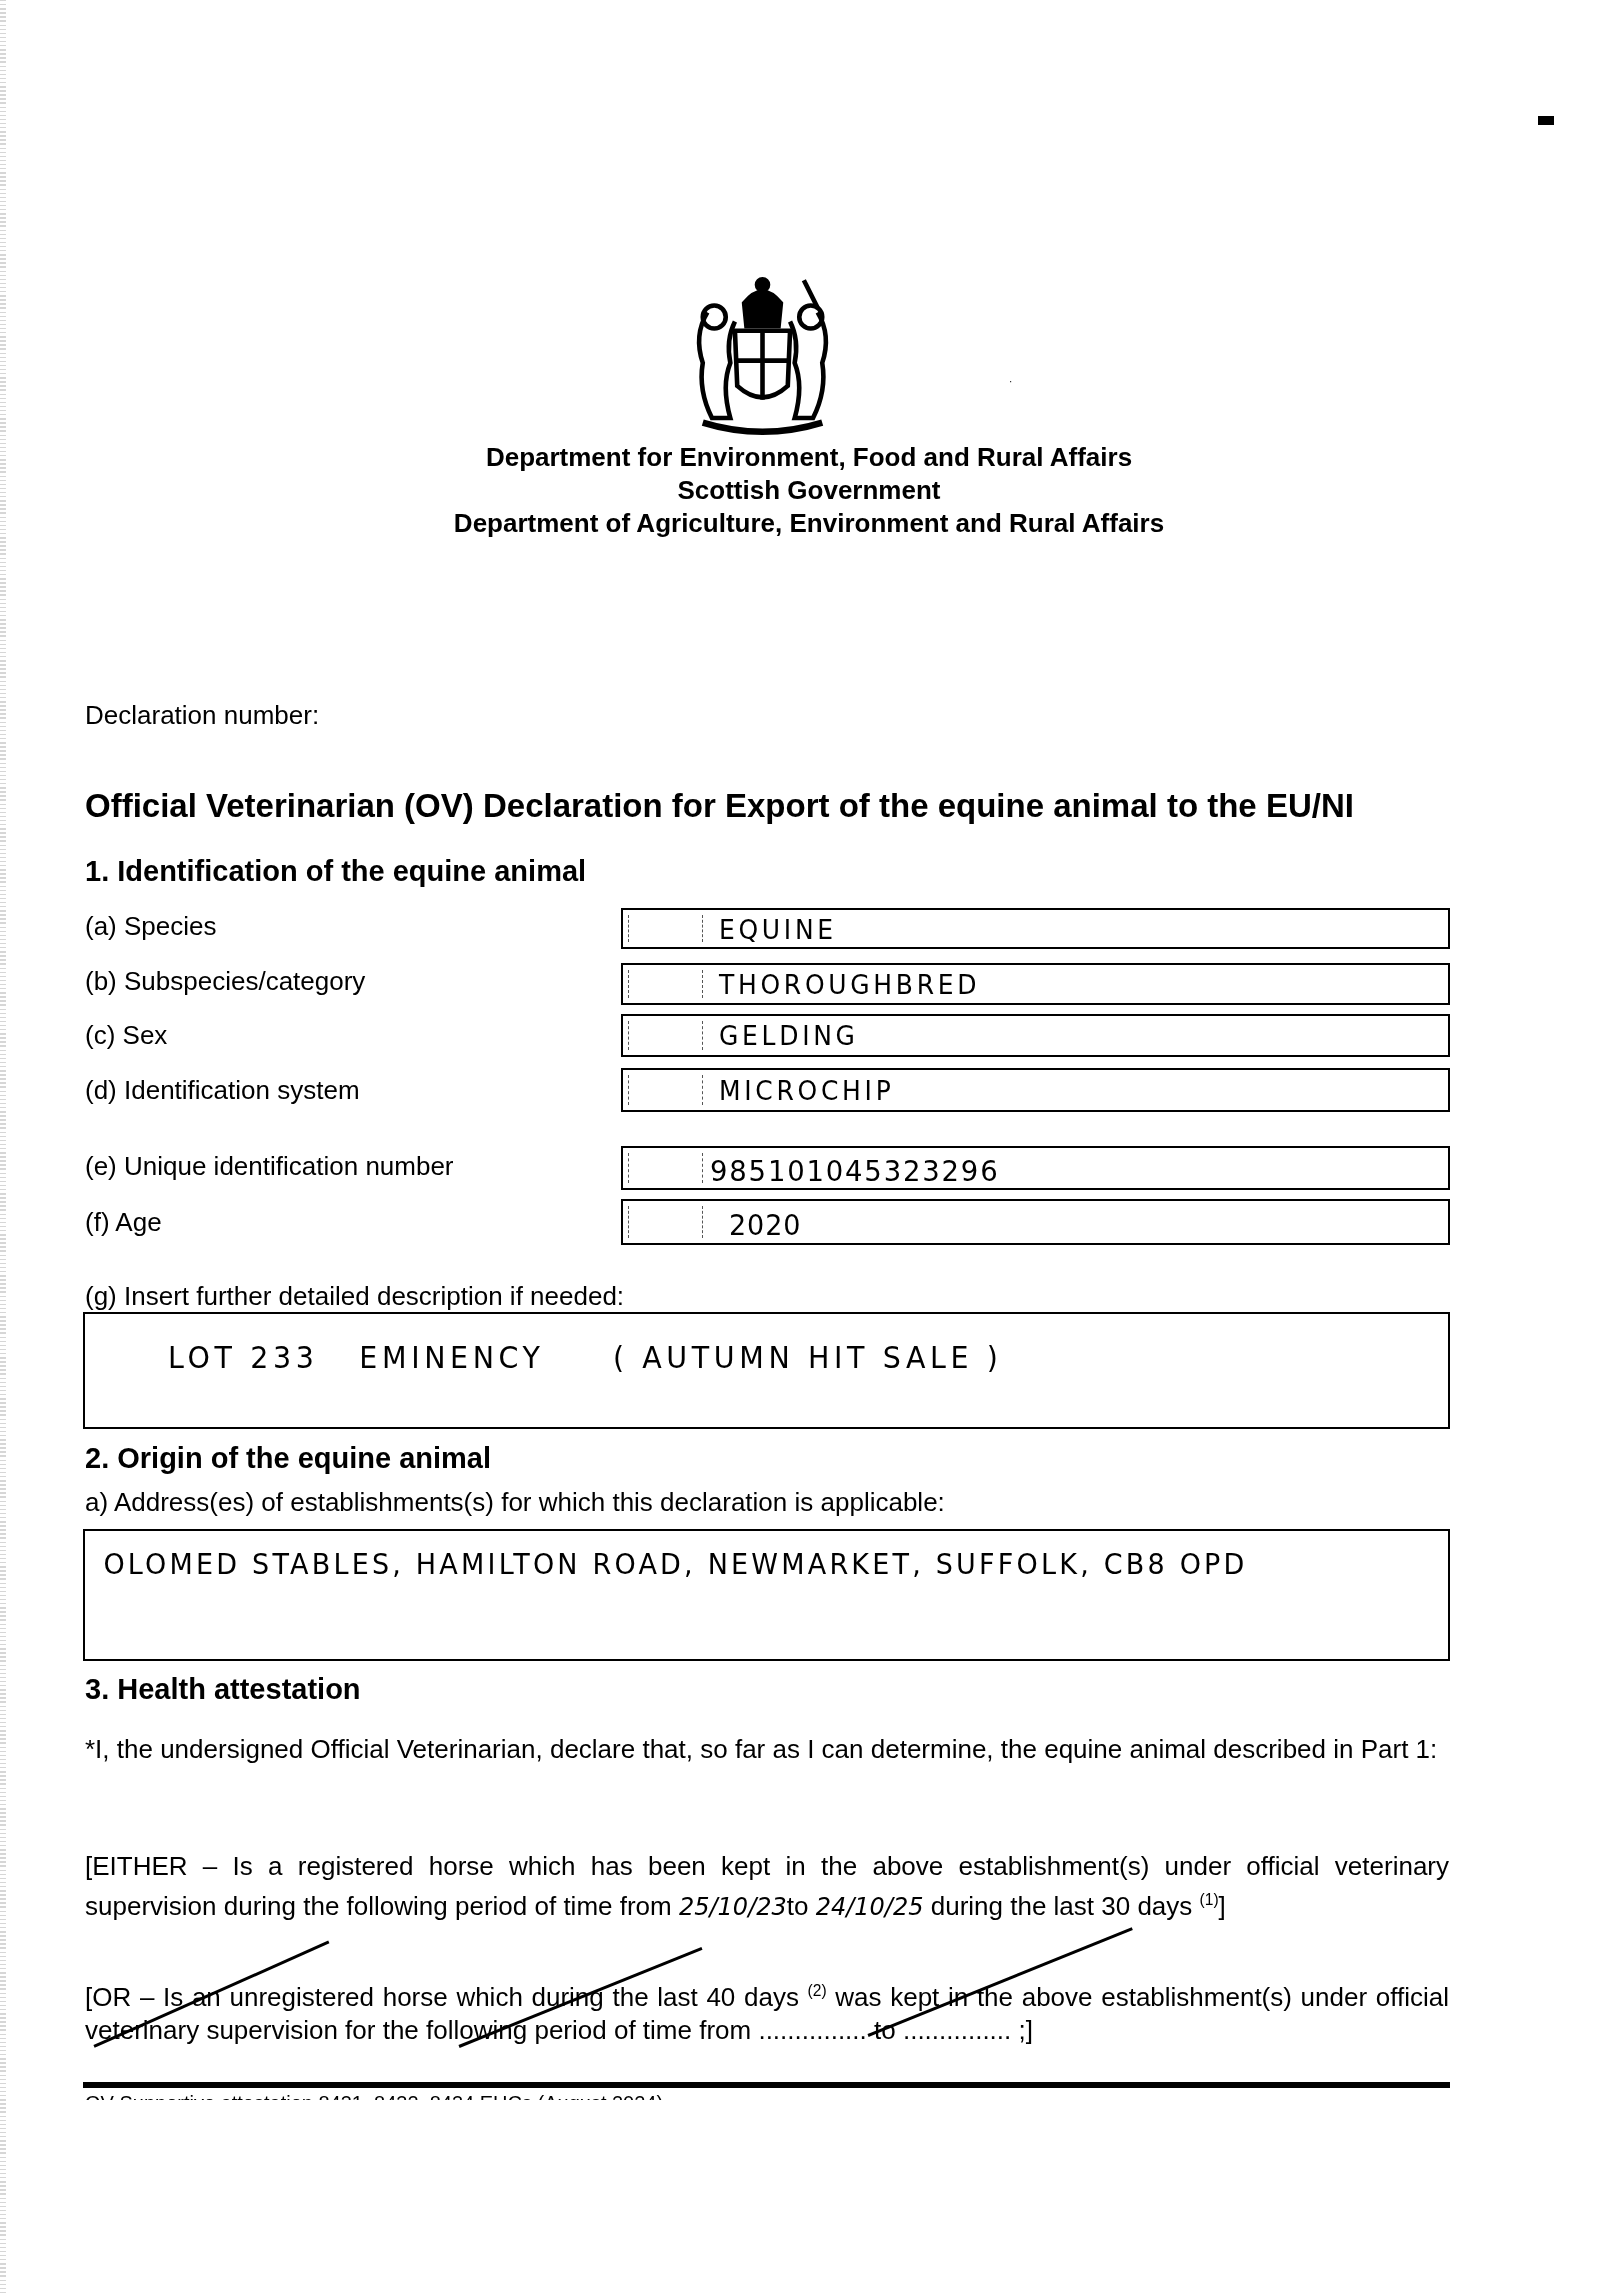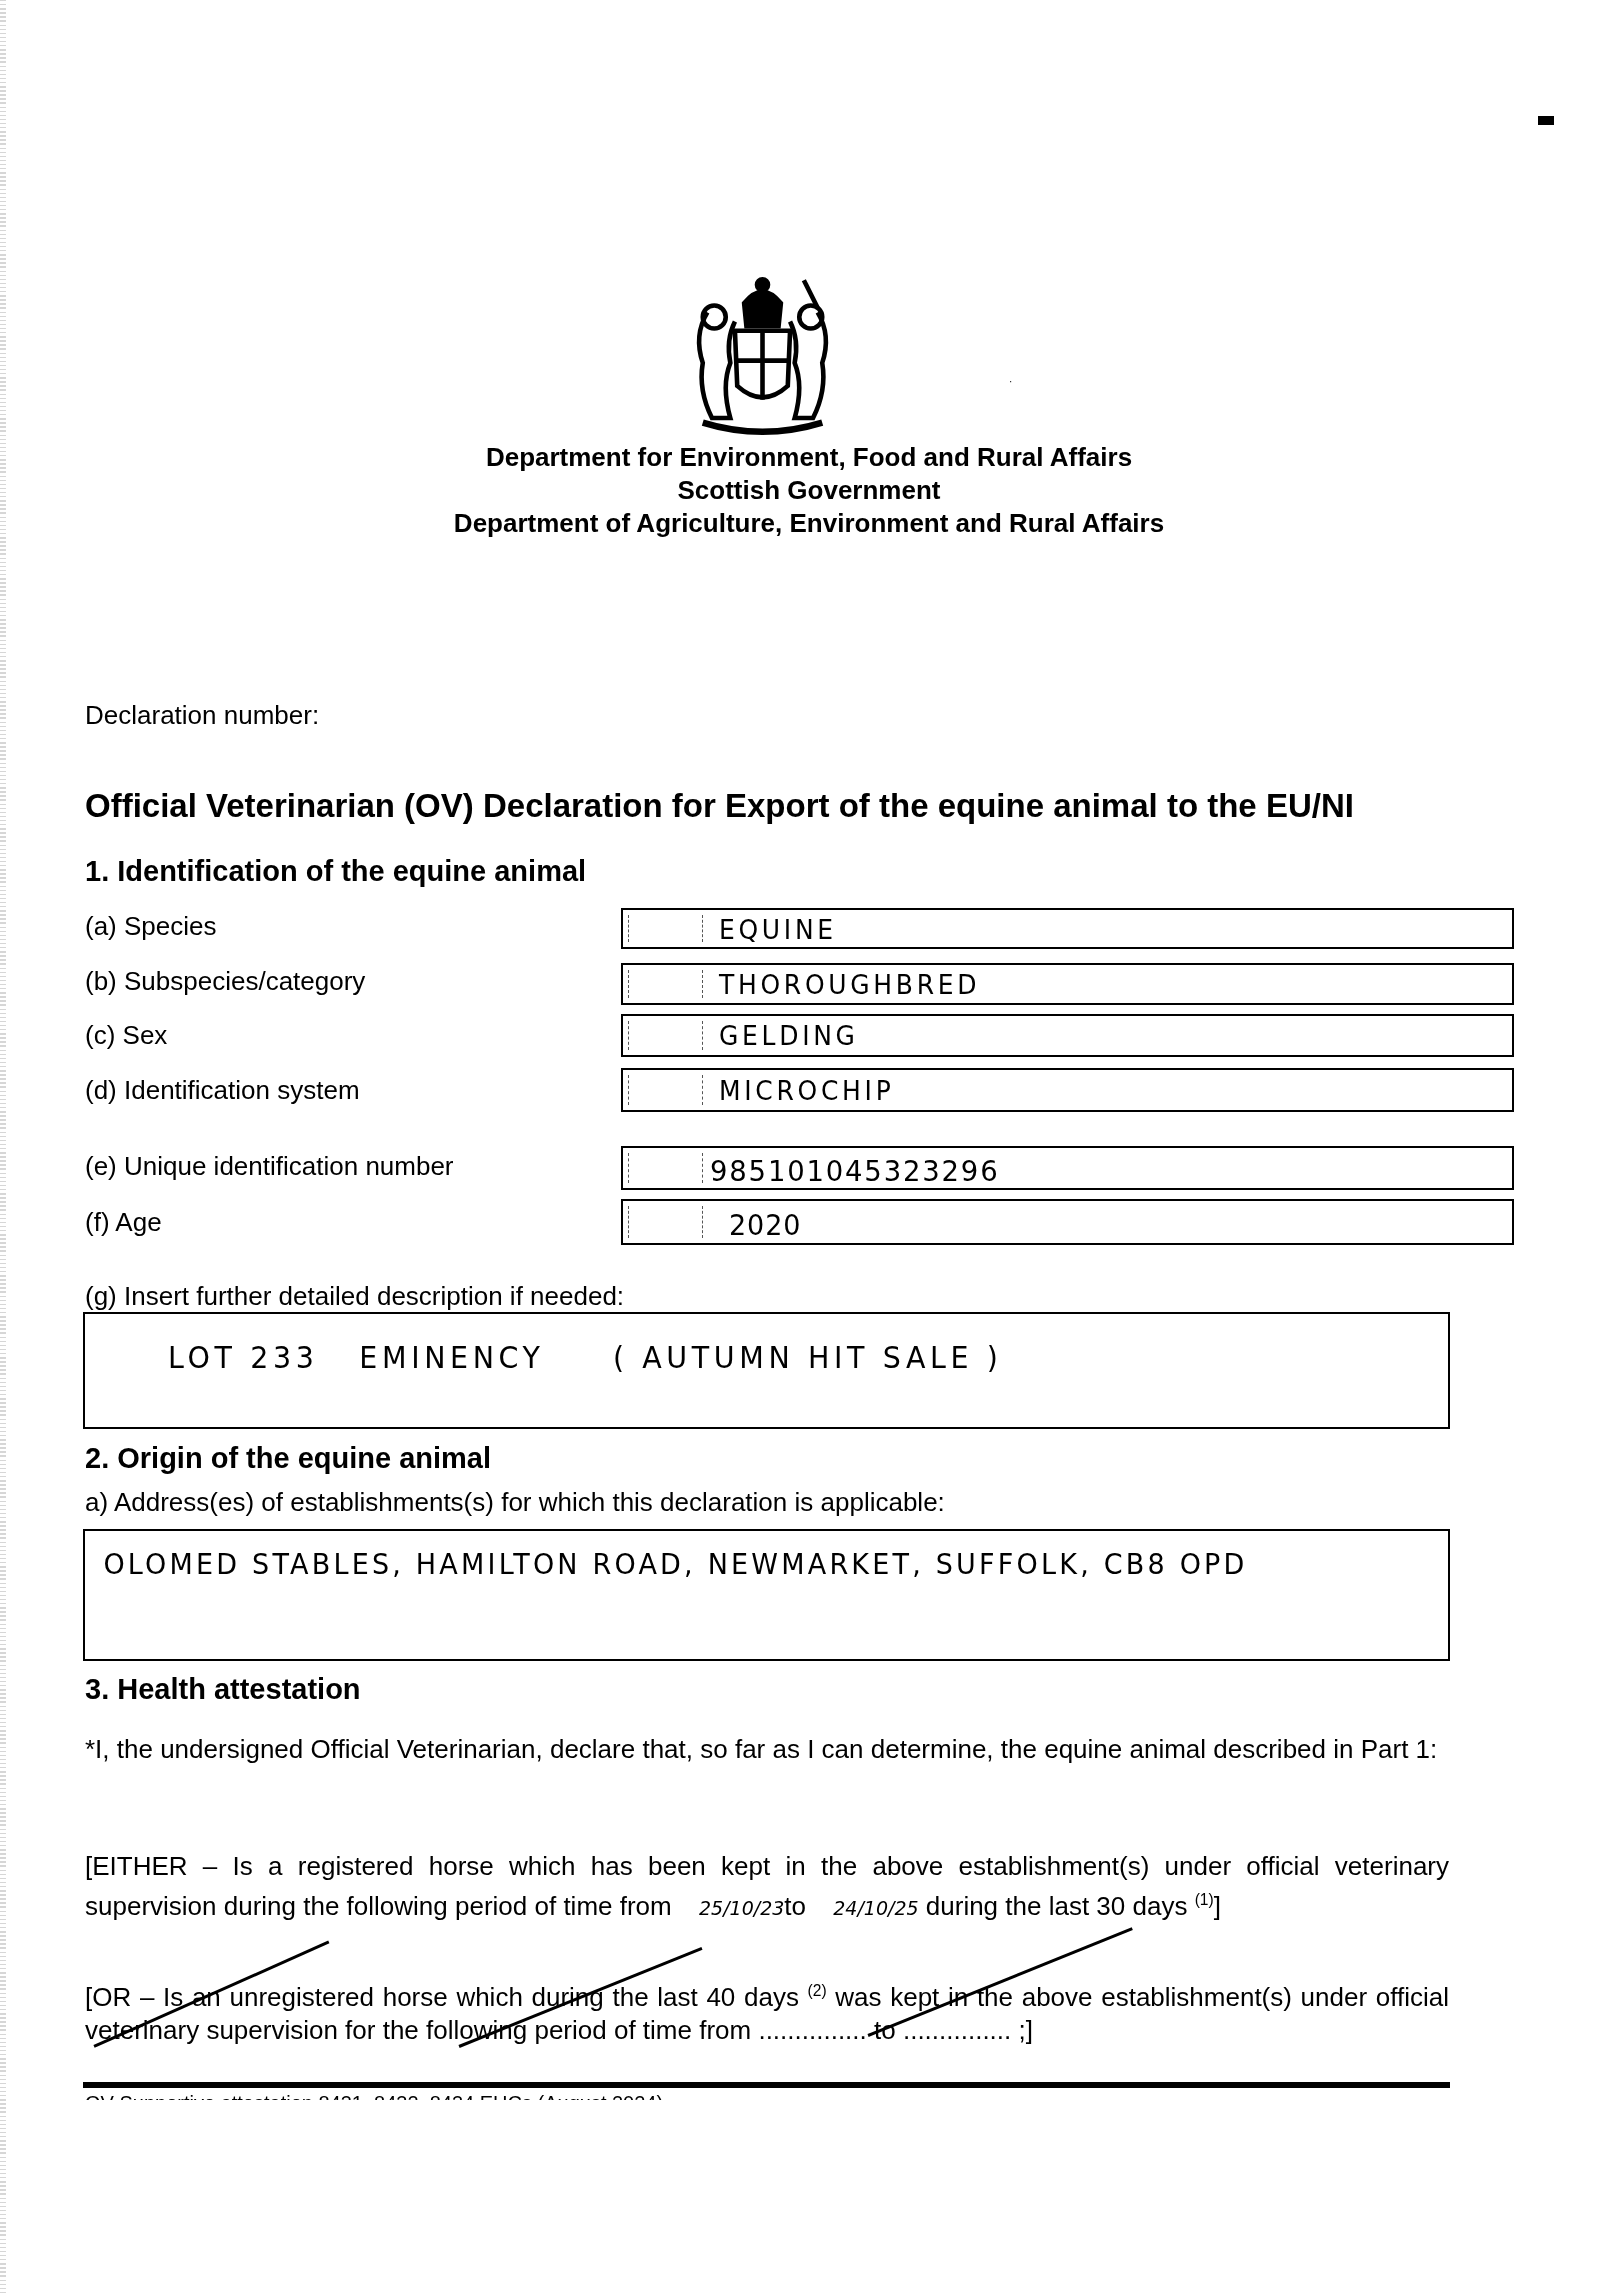--- a/index.html
+++ b/index.html
@@ -9,29 +9,29 @@
               background: repeating-linear-gradient(180deg, #bbb 0 1.4px, #fff 1.4px 4.1px); opacity: .6; }
   .mark { position: absolute; left: 1538px; top: 116px; width: 16px; height: 9.2px; background: #000; }
   .crest { position: absolute; left: 666px; top: 271px; width: 193px; height: 170px; }
   .speck { position: absolute; left: 1009px; top: 376px; font-size: 10px; }
   .depts { position: absolute; left: 0; width: 1618px; top: 441px; text-align: center;
            font-weight: bold; font-size: 26px; line-height: 33px; }
   .declno { position: absolute; left: 85px; top: 700px; font-size: 26px; }
   .title { position: absolute; left: 85px; top: 787px; font-size: 33px; font-weight: bold; white-space: nowrap; }
   .h2 { position: absolute; left: 85px; font-size: 29px; font-weight: bold; white-space: nowrap; }
   .lbl { position: absolute; left: 85px; font-size: 26px; white-space: nowrap; }
-  .box { position: absolute; left: 621px; width: 893px; border: 2.3px solid #000; box-sizing: border-box; }
+  .box { position: absolute; left: 621px; width: 829px; border: 2.3px solid #000; box-sizing: border-box; }
   .box .tick1 { position: absolute; left: 4.6px; top: 4.6px; bottom: 4.6px; border-left: 0.9px dashed #555; }
   .box .tick2 { position: absolute; left: 79px; top: 4.6px; bottom: 4.6px; border-left: 0.9px dashed #555; }
   .hw { font-family: "DejaVu Sans", sans-serif; letter-spacing: 3.7px; font-size: 25px; position: absolute;
         white-space: nowrap; transform: scaleY(1.05); }
   .bigbox { position: absolute; left: 83px; width: 1367px; border: 2.3px solid #000; box-sizing: border-box; }
   .para { position: absolute; left: 85px; width: 1364px; font-size: 26px; line-height: 33px; text-align: justify; }
   .strike { position: absolute; height: 2.8px; background: #000; transform-origin: left center; }
-  .hwdate { font-family: "DejaVu Sans", sans-serif; font-style: italic; font-size: 19px; margin-left: 20px; }
+  .hwdate { font-family: "DejaVu Sans", sans-serif; font-style: italic; font-size: 24px; }
   .rule { position: absolute; left: 83px; top: 2082px; width: 1367px; height: 6.4px; background: #000; }
   .footer { position: absolute; left: 85px; top: 2090px; font-size: 20px; height: 10px; overflow: hidden; line-height: 27.5px; }
   sup { font-size: 15.6px; }
 </style>
 </head>
 <body>
 
 <div class="scanedge"></div>
 <div class="mark"></div>
 

